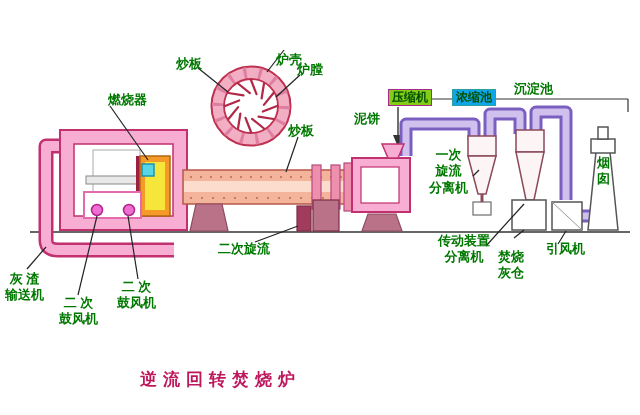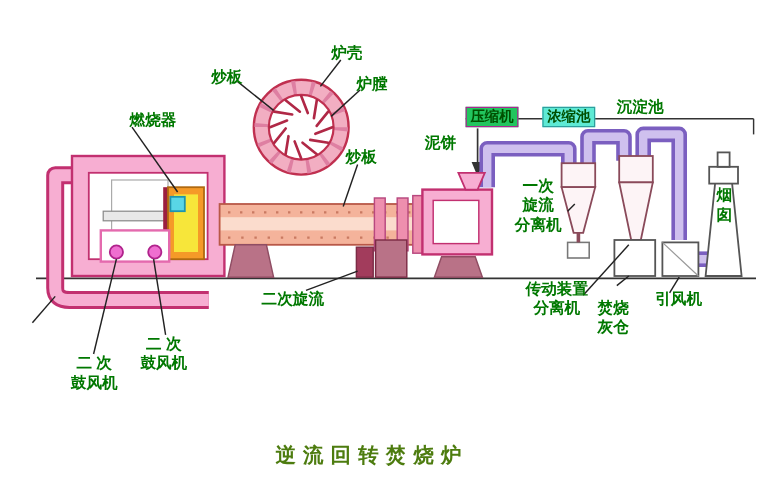--- a/index.html
+++ b/index.html
@@ -10,25 +10,25 @@
   .stage svg { position:absolute; left:0; top:0; }
   .lbl {
     position:absolute; color:#007800; font-weight:bold; font-size:13px;
     line-height:1.25; white-space:pre-line; text-align:center;
   }
   .box {
     position:absolute; width:44px; height:17px; display:flex;
     align-items:center; justify-content:center; font-size:12px;
     font-weight:bold; color:#004f00; border:1px solid; box-sizing:border-box;
   }
-  .box.magenta { background:#22c55e; border-color:#a82890; }
-  .box.cyan    { background:#5eead4; border-color:#2e9e9e; }
+  .box.magenta { background:#84cc16; border-color:#a82890; }
+  .box.cyan    { background:#0ea5e9; border-color:#2e9e9e; }
   .title {
-    position:absolute; left:140px; top:368px; width:340px; text-align:center;
-    color:#4d7c0f; font-size:17px; font-weight:bold; letter-spacing:6px;
+    position:absolute; left:140px; top:368px; width:340px; 
+    color:#be185d; font-size:17px; font-weight:bold; letter-spacing:6px;
   }
   .pipeO { fill:none; stroke:#7b5fc0; stroke-width:13; stroke-linejoin:round; }
   .pipeI { fill:none; stroke:#cfc0ee; stroke-width:7;  stroke-linejoin:round; }
   .chanO { fill:none; stroke:#c23070; stroke-width:15; stroke-linejoin:round; }
   .chanI { fill:none; stroke:#f7aed2; stroke-width:10; stroke-linejoin:round; }
   .leader { stroke:#222; stroke-width:1.2; }
 </style>
 </head>
 <body>
 
@@ -153,21 +153,21 @@
       <line class="leader" x1="473" y1="176" x2="479" y2="170"></line>
       <line class="leader" x1="486" y1="246" x2="524" y2="204"></line>
       <line class="leader" x1="514" y1="238" x2="524" y2="230"></line>
       <line class="leader" x1="558" y1="244" x2="566" y2="231"></line>
       <line class="leader" x1="27" y1="269" x2="46" y2="247"></line>
       <line class="leader" x1="78" y1="295" x2="97" y2="216"></line>
       <line class="leader" x1="138" y1="279" x2="128" y2="216"></line>
     </g>
   </svg>
 
-  <div class="lbl" style="left:276px;top:36px">炉壳</div>
+  <div class="lbl" style="left:276px;top:52px">炉壳</div>
   <div class="lbl" style="left:176px;top:56px">炒板</div>
   <div class="lbl" style="left:297px;top:62px">炉膛</div>
   <div class="lbl" style="left:108px;top:92px">燃烧器</div>
 
   <div class="box magenta" style="left:388px;top:89px">压缩机</div>
   <div class="box cyan" style="left:452px;top:89px">浓缩池</div>
   <div class="lbl" style="left:514px;top:81px">沉淀池</div>
 
   <div class="lbl" style="left:354px;top:111px">泥饼</div>
   <div class="lbl" style="left:288px;top:123px">炒板</div>
@@ -175,19 +175,21 @@
 囱</div>
   <div class="lbl" style="left:429px;top:147px">一次
 旋流
 分离机</div>
   <div class="lbl" style="left:438px;top:233px">传动装置
 分离机</div>
   <div class="lbl" style="left:498px;top:249px">焚烧
 灰仓</div>
   <div class="lbl" style="left:546px;top:241px">引风机</div>
   <div class="lbl" style="left:218px;top:241px">二次旋流</div>
+  <div class="lbl" style="left:5px;top:271px">灰 渣
+输送机</div>
   <div class="lbl" style="left:59px;top:295px">二 次
 鼓风机</div>
   <div class="lbl" style="left:117px;top:279px">二 次
 鼓风机</div>
 
   <div class="title">逆流回转焚烧炉</div>
 </div>
 
 </body></html>

